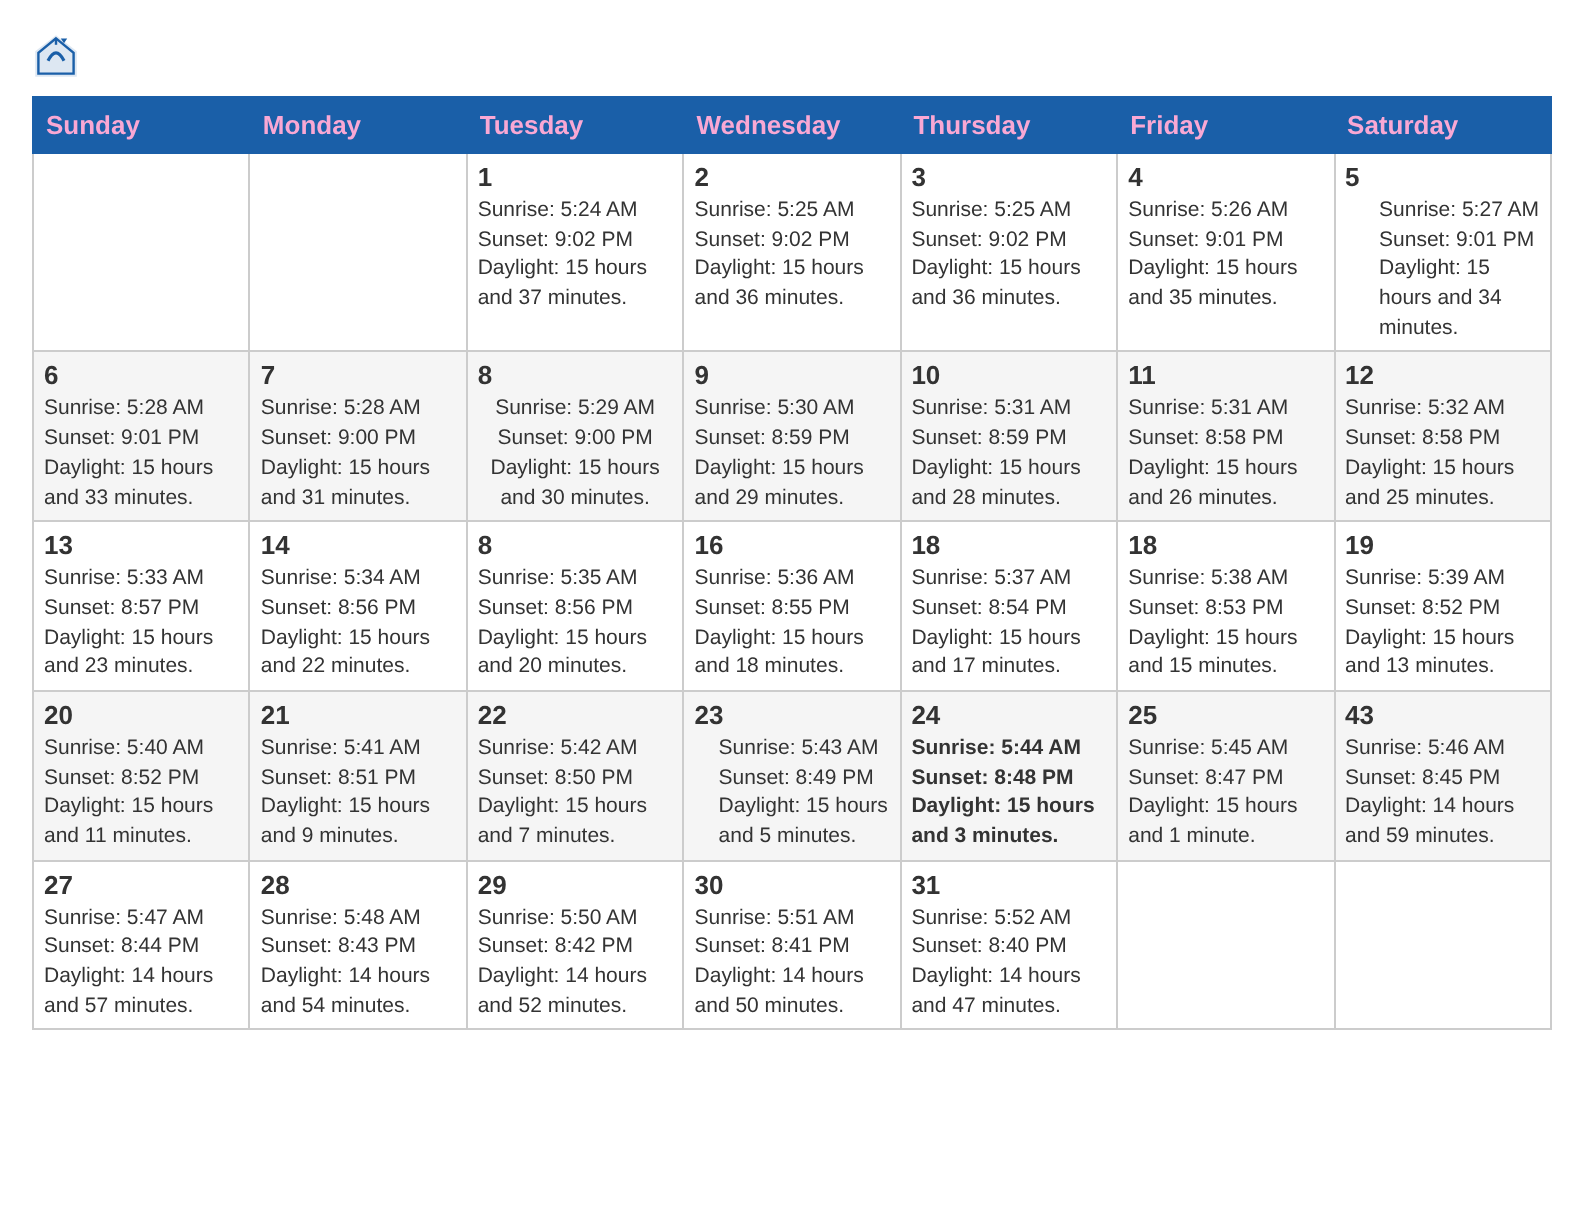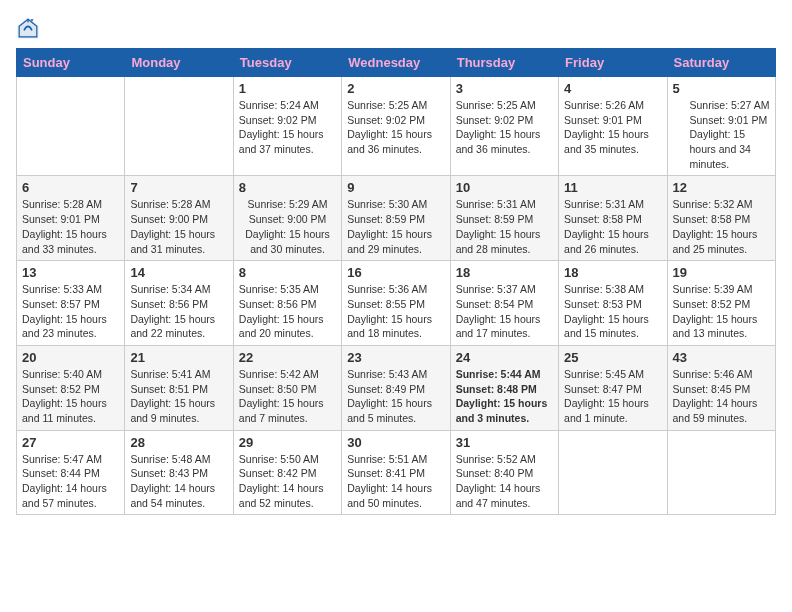--- a/index.html
+++ b/index.html
@@ -259,21 +259,21 @@
 Daylight: 15 hours and 9 minutes.</div>
         </td>
         <td>
           <span class="day-number">22</span>
           <div class="day-detail" style="white-space: pre-line;">Sunrise: 5:42 AM
 Sunset: 8:50 PM
 Daylight: 15 hours and 7 minutes.</div>
         </td>
         <td>
           <span class="day-number">23</span>
-          <div class="day-detail" style="white-space: pre-line;">Sunrise: 5:43 AM
+          <div class="day-detail" style="white-space: pre-line; margin-left: 12px;">Sunrise: 5:43 AM
 Sunset: 8:49 PM
 Daylight: 15 hours and 5 minutes.</div>
         </td>
         <td>
           <span class="day-number">24</span>
           <div class="day-detail" style="white-space: pre-line; font-weight: bold;">Sunrise: 5:44 AM
 Sunset: 8:48 PM
 Daylight: 15 hours and 3 minutes.</div>
         </td>
         <td>

